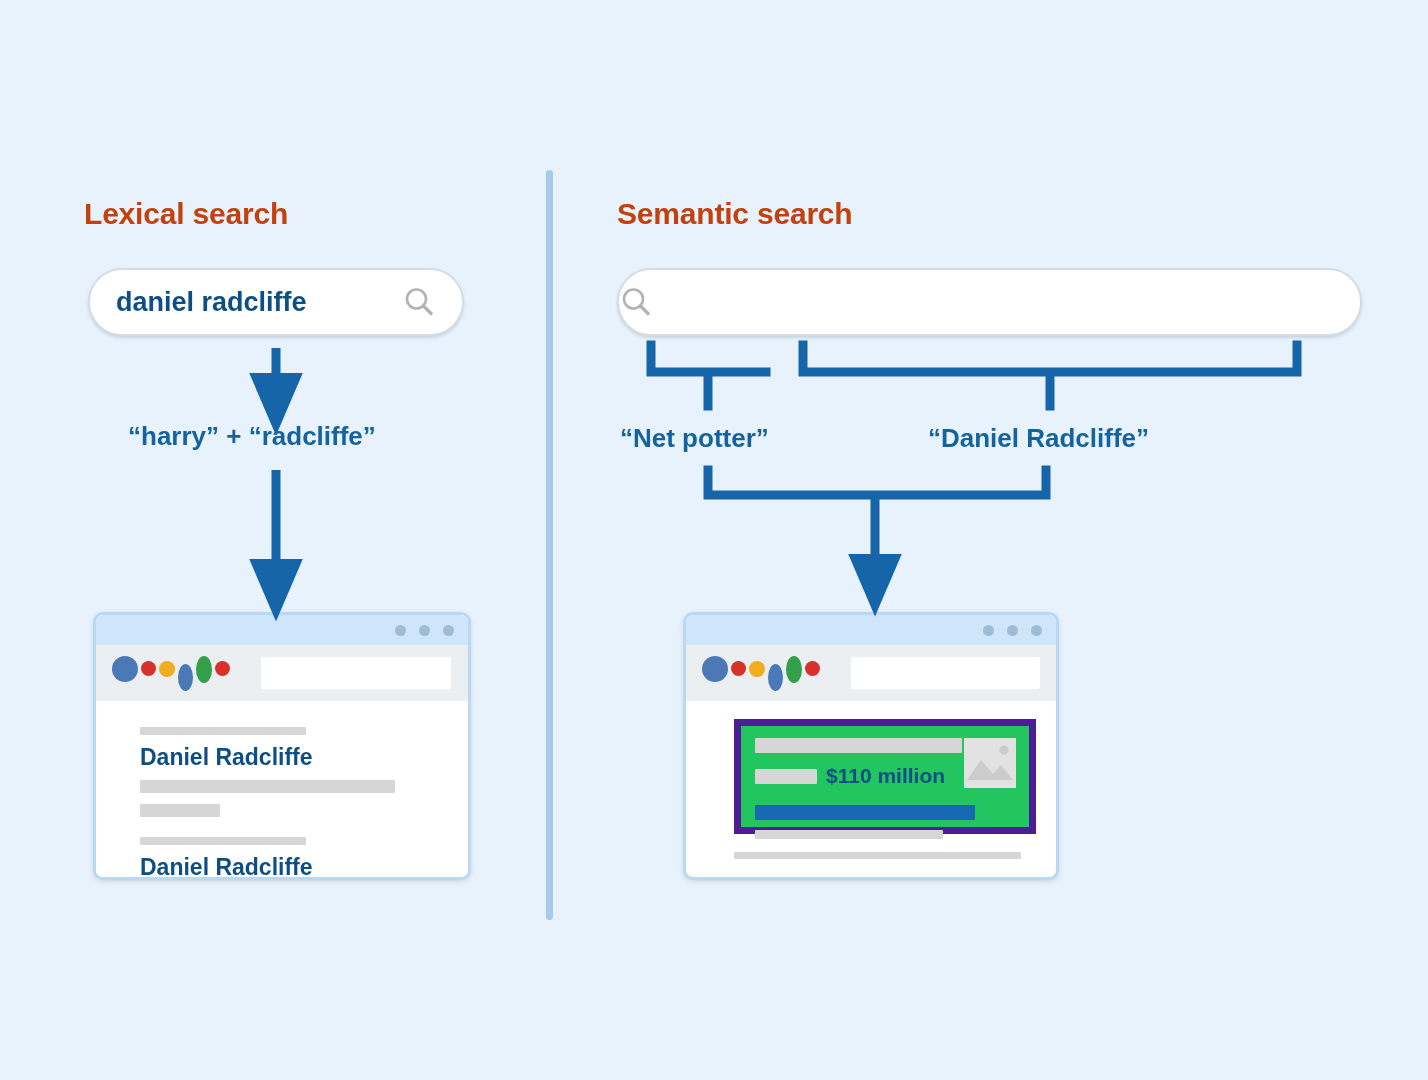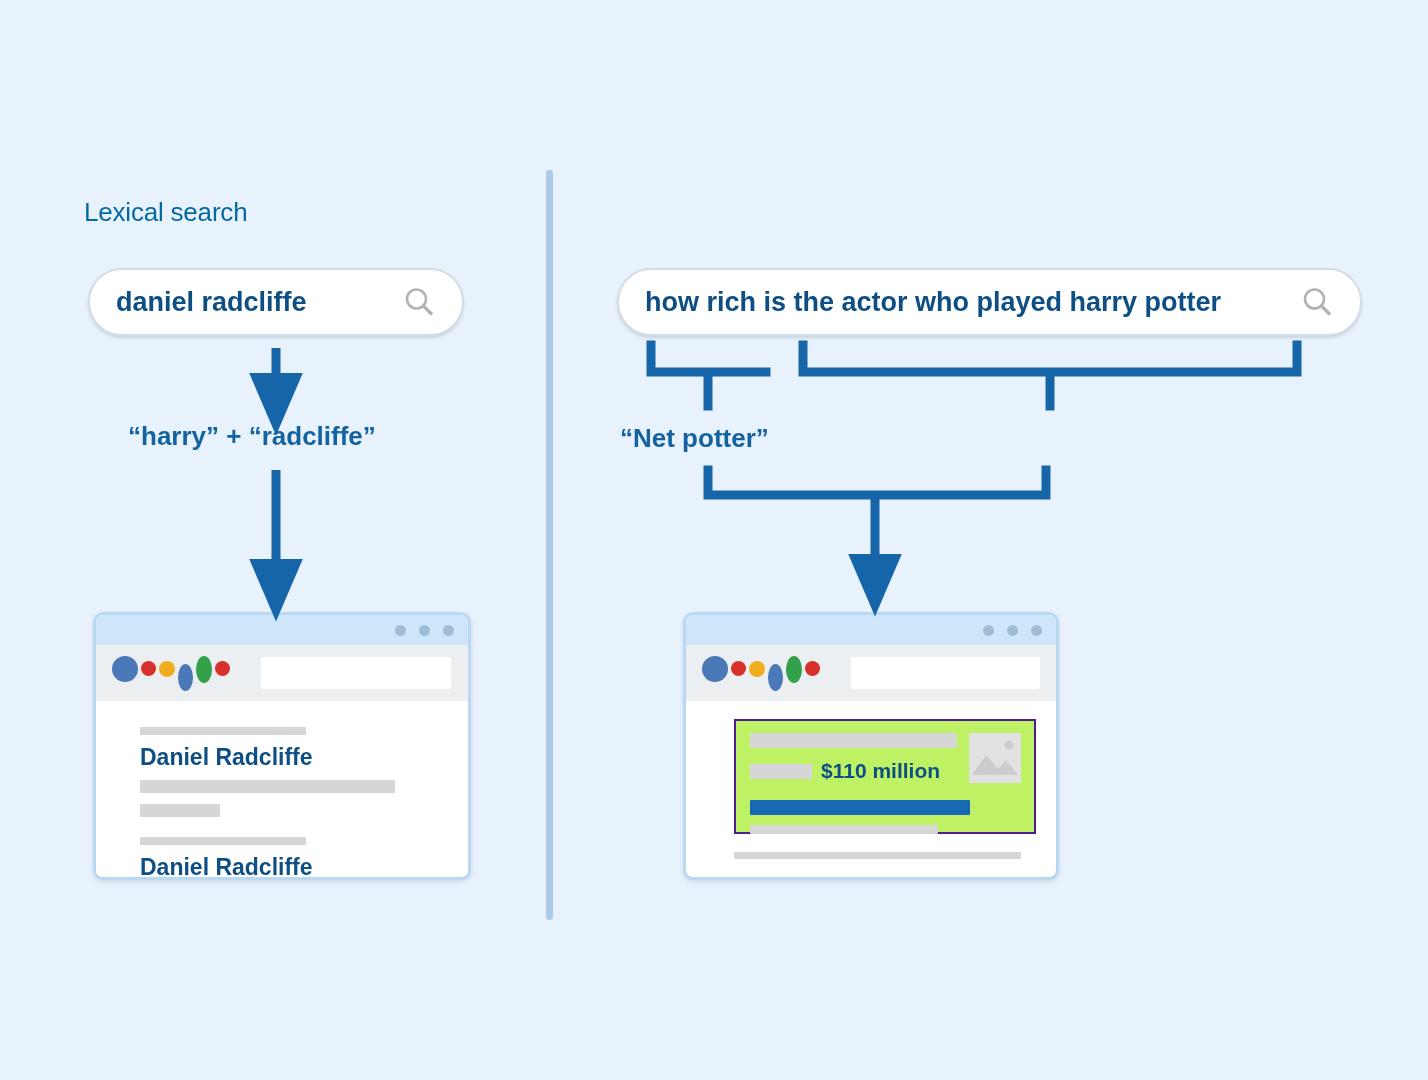--- a/index.html
+++ b/index.html
@@ -8,23 +8,23 @@
     width:1428px;height:1080px;
     background:#e8f2fc;
     font-family:"Liberation Sans", sans-serif;
     overflow:hidden;
   }
   #stage{position:relative;width:1428px;height:1080px;}
 
   
   .panel-title{
     position:absolute;
-    font-size:26px;
-    font-weight:normal;
-    color:#0369a1;
+    font-size:30px;
+    font-weight:bold;
+    color:#c2410c;
     letter-spacing:-0.2px;
     white-space:nowrap;
   }
 
   .searchbar{
     position:absolute;
     background:#ffffff;
     border:2px solid #d5dde4;
     border-radius:40px;
     box-shadow:0 2px 3px rgba(120,140,160,.28);
@@ -97,22 +97,22 @@
 
   .logo{display:flex;align-items:center;height:34px;}
   .logo span{display:block;border-radius:50%;margin-right:3px;}
 
   .grayline{background:#d6d6d6;border-radius:1px;}
   .result-title{
     font-size:23px;font-weight:bold;color:#0d4f84;white-space:nowrap;
   }
 
   .kp-card{
-    border:2px solid #4c1d95;
-    background:#bef264;
+    border:7px solid #4c1d95;
+    background:#22c55e;
     box-sizing:border-box;
     position:relative;
   }
   .kp-img{
     background:#e2e2e2;
     position:relative;
     overflow:hidden;
   }
   .kp-amount{
     font-size:21px;font-weight:bold;color:#0d4f84;white-space:nowrap;
@@ -170,31 +170,32 @@
         <div class="grayline" style="width:80px;height:13px;margin-top:11px;"></div>
       </div>
 
       <div>
         <div class="grayline" style="width:166px;height:8px;margin-bottom:9px;"></div>
         <div class="result-title">Daniel Radcliffe</div>
       </div>
     </div>
   </div>
 
+  <div class="panel-title" style="left:617px;top:197px;">Semantic search</div>
 
   <div class="searchbar" style="left:617px;top:268px;width:745px;height:68px;">
-    <div class="q" title="Search">how rich is the actor who played harry potter</div>
     <svg class="mag" width="34" height="34" viewBox="0 0 34 34">
       <circle cx="14.5" cy="14" r="9.5" fill="none" stroke="#b3b3b3" stroke-width="2.6"></circle>
       <line x1="21.5" y1="21" x2="29" y2="28.5" stroke="#b3b3b3" stroke-width="3.4" stroke-linecap="round"></line>
     </svg>
   </div>
 
   <div class="branch-label" style="left:620px;top:423px;">“Net potter”</div>
 
+  <div class="branch-label" style="left:928px;top:423px;">“Daniel Radcliffe”</div>
 
   <div class="browser" style="left:683px;top:612px;width:376px;height:268px;">
     <div class="bw-titlebar">
       <div class="bw-dot"></div>
       <div class="bw-dot"></div>
       <div class="bw-dot"></div>
     </div>
     <div class="bw-toolbar">
       <div class="logo" id="sem-logo">
           <span style="width: 26px; height: 26px; background: rgb(75, 121, 184); border-radius: 50%; align-self: flex-start; margin-top: 0px;"></span>

